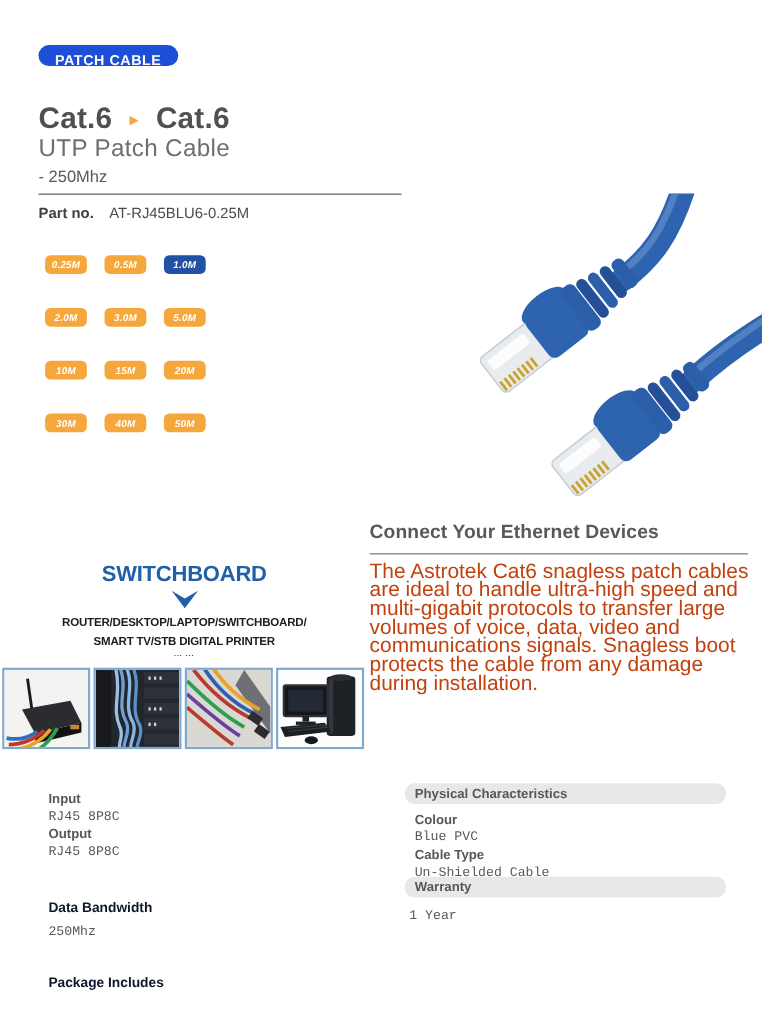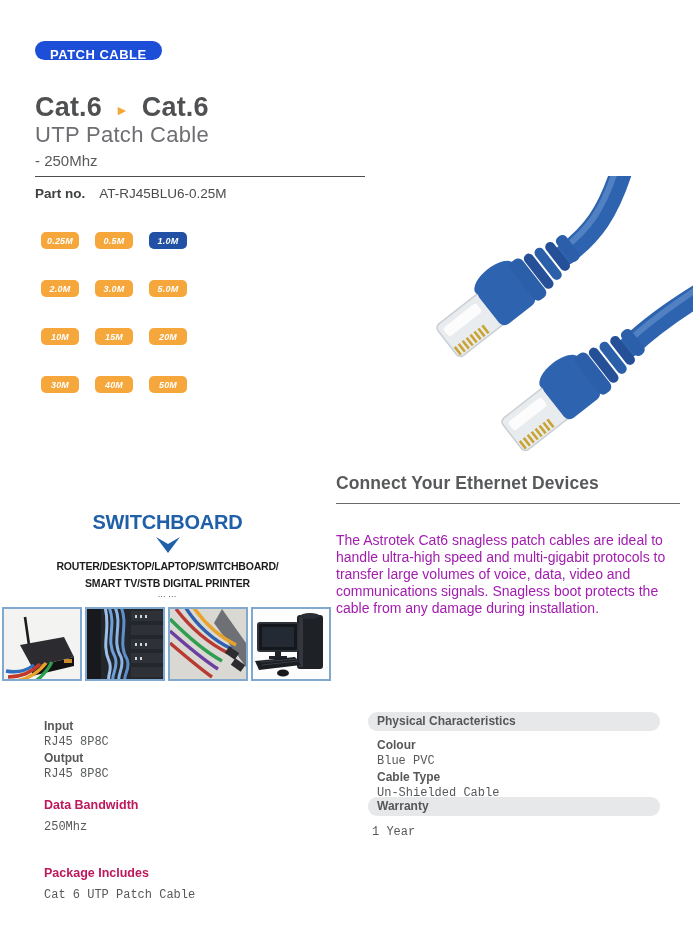--- a/index.html
+++ b/index.html
@@ -43,40 +43,40 @@
 
   
   .photo-strip { position:absolute; left:2px; top:607px; display:flex; gap:3px; }
   .photo-box { width:80px; height:74px; border:2px solid #7FA9CE; background:#fff; overflow:hidden; }
   .photo-box svg { display:block; }
 
   
   .desc-col { position:absolute; left:336px; top:473px; width:348px; }
   .desc-col h2 { font-size:17.5px; font-weight:bold; color:#58595B; letter-spacing:.1px; }
   .desc-rule { margin-top:9px; border-top:1px solid #6A6B6D; width:344px; }
-  .desc-body { margin-top:28px; font-size:14px; line-height:17px; color:#a21caf; }
+  .desc-body { margin-top:7px; font-size:19px; line-height:17px; color:#c2410c; }
   .desc-bullets { margin-top:17px; list-style:none; }
   .desc-bullets li { font-size:13.5px; line-height:23px; color:#5A5B5E; padding-left:16px; position:relative; }
   .desc-bullets li::before { content:"•"; position:absolute; left:3px; font-size:12px; }
 
   
   .spec-bar { background:#E7E8E9; border-radius:9px; height:19px; line-height:19px;
               padding-left:9px; font-weight:bold; font-size:12px; color:#565759; }
   .spec-rows { margin-top:6px; }
   .spec-row { display:flex; font-size:12px; line-height:16px; padding-left:9px;flex-direction:column; }
   .spec-row .sl { font-weight:bold; color:#565759; }
   .spec-row .sv { font-family:"Liberation Mono", monospace; font-size:12px; color:#57585A; }
   .col-ui { position:absolute; left:35px; top:712px; width:297px; }
   .col-ui .sl { width:131px; }
   .col-ph { position:absolute; left:368px; top:712px; width:292px; }
   .col-ph .sl { width:153px; }
   .blk-bw { position:absolute; left:35px; top:798px; width:297px; }
   .blk-wr { position:absolute; left:368px; top:797px; width:292px; }
   .blk-pk { position:absolute; left:35px; top:866px; width:297px; }
-  .mini-title { font-weight:bold; font-size:12.5px; color:#be185d; padding-left:9px; }
+  .mini-title { font-weight:bold; font-size:12.5px; color:#0f172a; padding-left:9px;margin-top:20px; }
   .mono-val { margin-top:8px; font-family:"Liberation Mono", monospace; font-size:12px; color:#57585A; padding-left:9px; }
   .blk-wr .mono-val { margin-top:9px; padding-left:4px; }
 </style>
 </head>
 <body>
 
 <div class="page">
 
   <div class="badge">PATCH CABLE</div>
 
@@ -287,16 +287,15 @@
     <div class="mono-val">250Mhz</div>
   </div>
 
   <div class="blk-wr">
     <div class="spec-bar">Warranty</div>
     <div class="mono-val">1 Year</div>
   </div>
 
   <div class="blk-pk">
     <div class="mini-title">Package Includes</div>
-    <div class="mono-val">Cat 6 UTP Patch Cable</div>
   </div>
 
 </div>
 
 </body></html>

